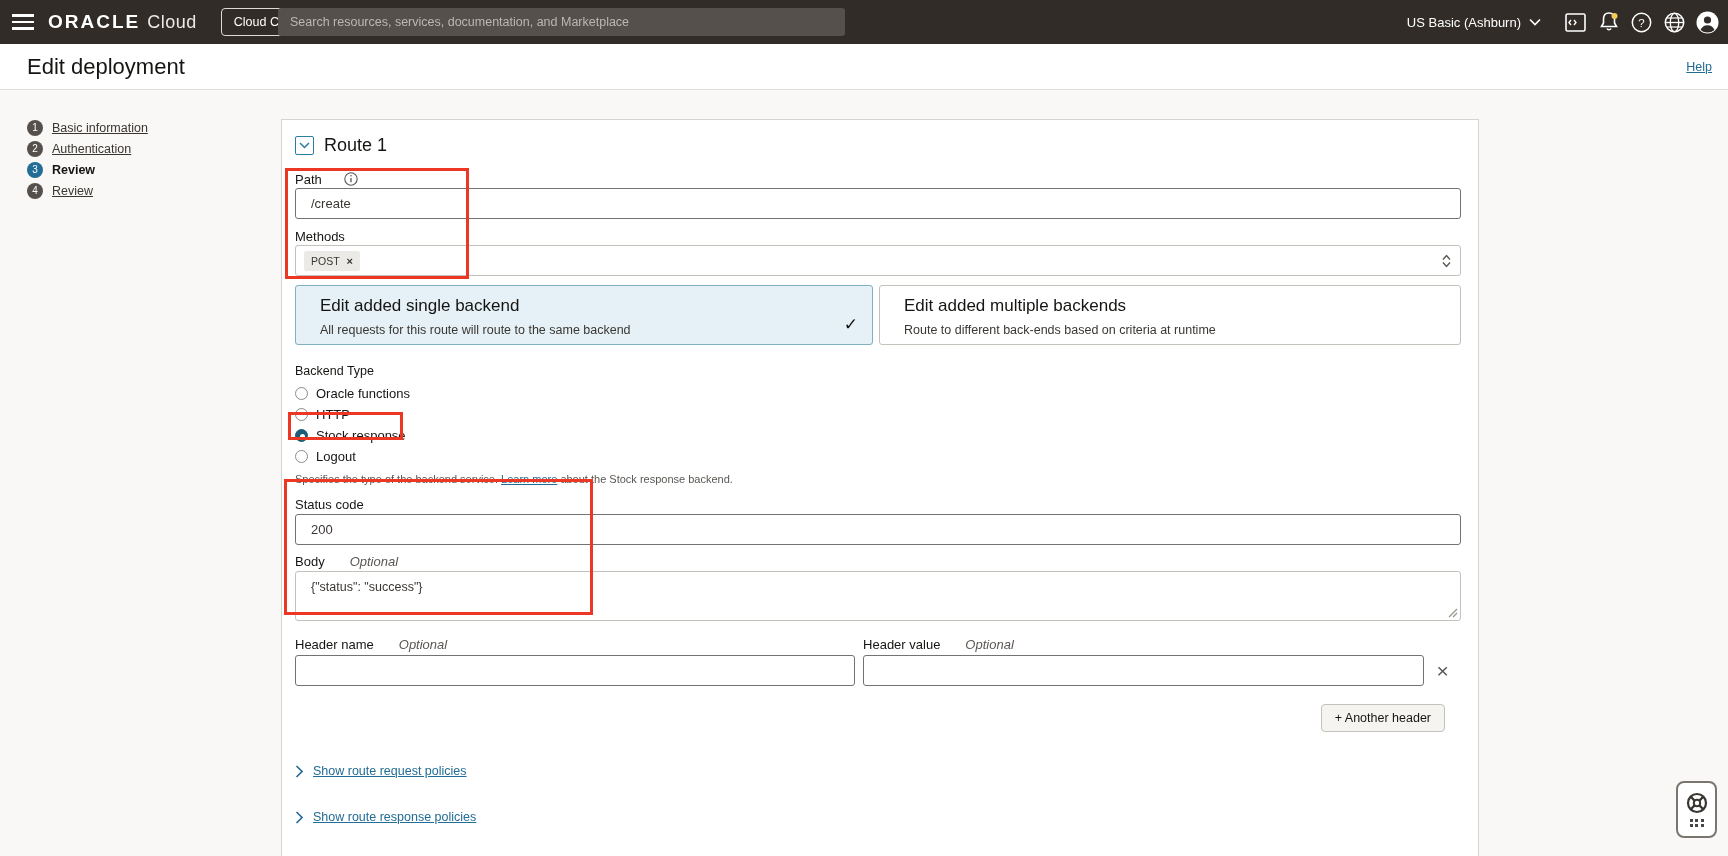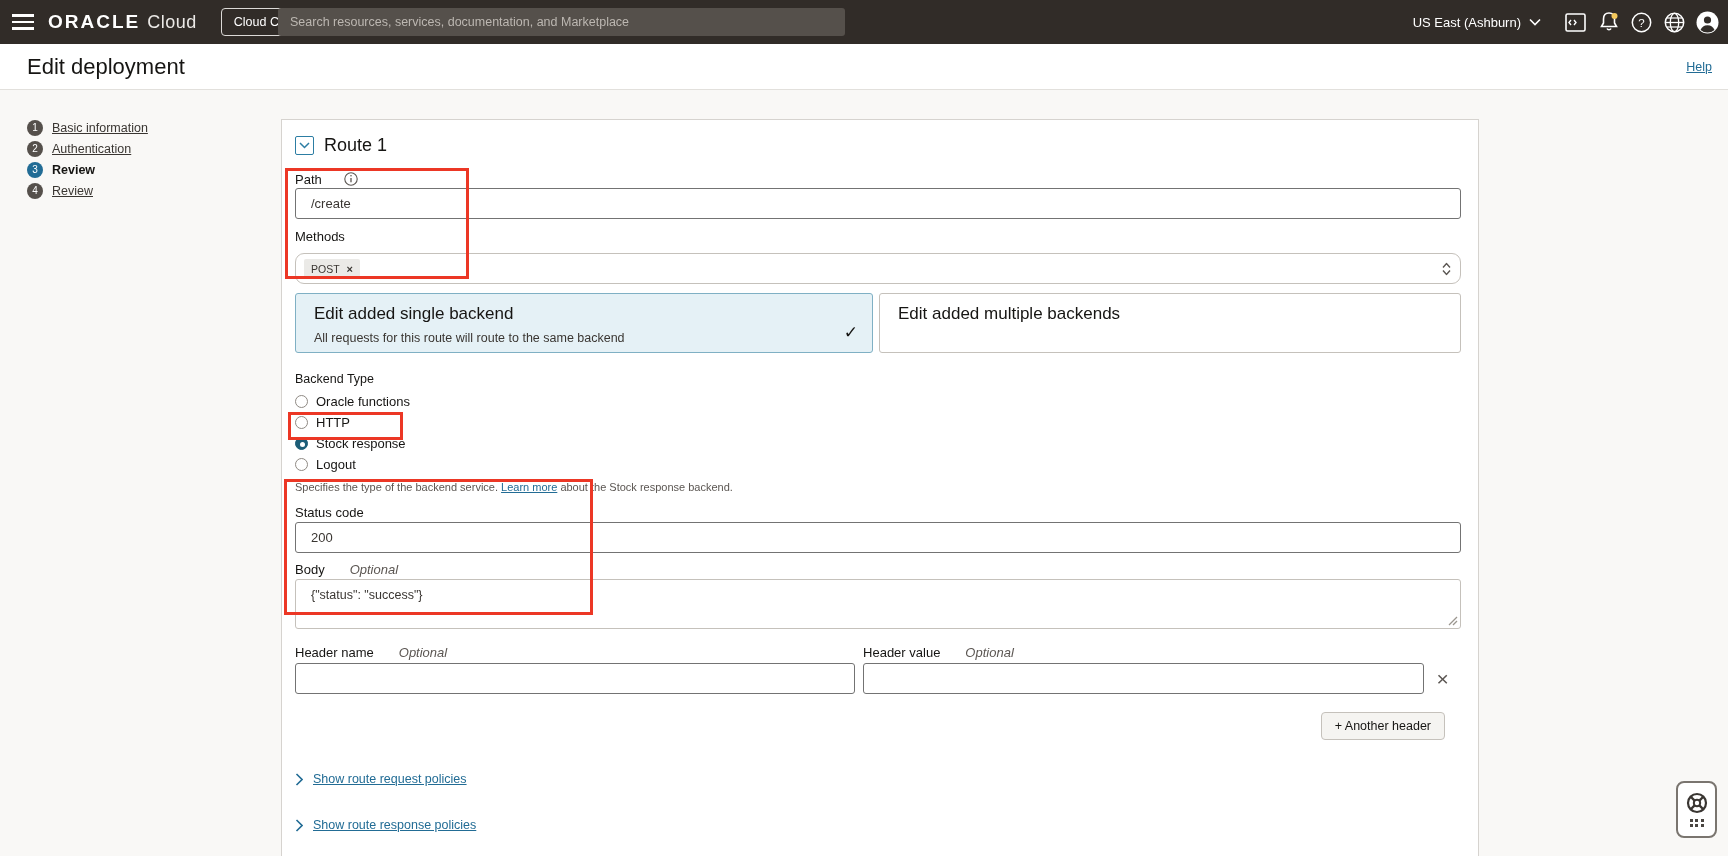--- a/index.html
+++ b/index.html
@@ -48,21 +48,21 @@
   .fld-label { font-size:13px; color:#161513; display:flex; align-items:center; gap:22px; height:16px; }
   .fld-label .opt { font-style:italic; color:#5b5652; margin-left:3px; }
   .inp { width:100%; height:31px; border:1px solid #737373; border-radius:3px; background:#fff; font-size:13px; color:#3a3632; padding:0 15px; font-family:inherit; outline:none; }
 
   .methods-box { position:relative; width:100%; height:31px; border:1px solid #c5c1bb; border-radius:3px; background:#fff; display:flex; align-items:center; padding:0 8px; }
   .tag { background:#ebeae7; border-radius:2px; font-size:10.5px; color:#3a3632; padding:4px 7px; display:flex; align-items:center; gap:7px; }
   .tag .x { font-size:11px; font-weight:bold; cursor:pointer; line-height:8px; }
   .stepper { position:absolute; right:9px; top:50%; transform:translateY(-50%); display:flex; flex-direction:column; gap:1px; cursor:pointer; }
 
   .cards { display:flex; gap:6px; margin-top:9px; }
-  .card { height:60px; border:1px solid #c5c1bb; border-radius:3px; background:#fff; padding:8px 18px; position:relative; cursor:pointer; }
+  .card { height:60px; border:1px solid #c5c1bb; border-radius:3px; background:#fff; padding:8px 24px; position:relative; cursor:pointer; }
   .card.selected { background:#e5f1f6; border-color:#7fb0c4; }
   .card-title { font-size:17px; color:#161513; margin-top:2px; }
   .card-sub { font-size:12.5px; color:#3a3632; margin-top:7px; }
   .card-check { position:absolute; right:14px; bottom:9px; font-size:17px; color:#161513; }
 
   .radio-row { display:flex; align-items:center; gap:8px; height:20px; margin-top:1px; cursor:pointer; }
   .radio { width:13px; height:13px; border-radius:50%; border:1px solid #8f8a84; background:#fff; flex:0 0 13px; position:relative; }
   .radio.checked { border-color:#1c5d77; background:#1c5d77; }
   .radio.checked::after { content:""; position:absolute; left:4px; top:4px; width:5px; height:5px; border-radius:50%; background:#fff; }
   .radio-label { font-size:13px; color:#161513; }
@@ -114,21 +114,21 @@
     <span>Cloud Classic</span>
     <svg class="chev" width="7" height="11" viewBox="0 0 7 11">
         <polyline points="1,1 6,5.5 1,10" fill="none" stroke="#fff" stroke-width="1.6"></polyline>
       </svg>
   </button>
   <div class="search-wrap">
     <input type="text" placeholder="Search resources, services, documentation, and Marketplace" style="">
   </div>
   <div class="topbar-right">
     <div class="region">
-      <span>US East (Ashburn)</span>
+      <span>US Basic (Ashburn)</span>
       <svg width="12" height="8" viewBox="0 0 12 8">
           <polyline points="1,1.5 6,6.5 11,1.5" fill="none" stroke="#fff" stroke-width="1.6"></polyline>
         </svg>
     </div>
     <div class="tb-icon">
       <svg width="21" height="19" viewBox="0 0 21 19">
           <rect x="1" y="1" width="19" height="17" rx="1.5" fill="none" stroke="#fff" stroke-width="1.6"></rect>
           <polyline points="6,7 4,9.5 6,12" fill="none" stroke="#fff" stroke-width="1.4"></polyline>
           <polyline points="9,7 11,9.5 9,12" fill="none" stroke="#fff" stroke-width="1.4"></polyline>
         </svg>
@@ -215,21 +215,21 @@
           <line x1="7" y1="6" x2="7" y2="10.2" stroke="#5b5652" stroke-width="1.3"></line>
           <circle cx="7" cy="3.8" r="0.8" fill="#5b5652"></circle>
         </svg>
     </div>
     <input class="inp" style="margin-top: 1px;" value="/create">
 
     
     <div class="fld-label" style="margin-top:9px;">
       <span>Methods</span>
     </div>
-    <div class="methods-box" style="margin-top:9px;border-radius:9px;">
+    <div class="methods-box" style="margin-top:1px;">
       <span class="tag">
         <span>POST</span>
         <span class="x">×</span>
       </span>
       <span class="stepper">
         <svg width="9" height="6" viewBox="0 0 9 6">
             <polyline points="1,5 4.5,1 8,5" fill="none" stroke="#5b5652" stroke-width="1.4"></polyline>
           </svg>
         <svg width="9" height="6" viewBox="0 0 9 6">
             <polyline points="1,1 4.5,5 8,1" fill="none" stroke="#5b5652" stroke-width="1.4"></polyline>
@@ -239,20 +239,21 @@
 
     
     <div class="cards">
       <div class="card selected" style="width:578px;">
         <div class="card-title">Edit added single backend</div>
         <div class="card-sub">All requests for this route will route to the same backend</div>
         <span class="card-check">✓</span>
       </div>
       <div class="card" style="flex:1;">
         <div class="card-title">Edit added multiple backends</div>
+        <div class="card-sub">Route to different back-ends based on criteria at runtime</div>
       </div>
     </div>
 
     
     <div class="fld-label" style="margin-top:18px; font-size:12.5px;">
       <span>Backend Type</span>
     </div>
     <div style="margin-top:4px;">
       <div class="radio-row">
         <span class="radio"></span>

